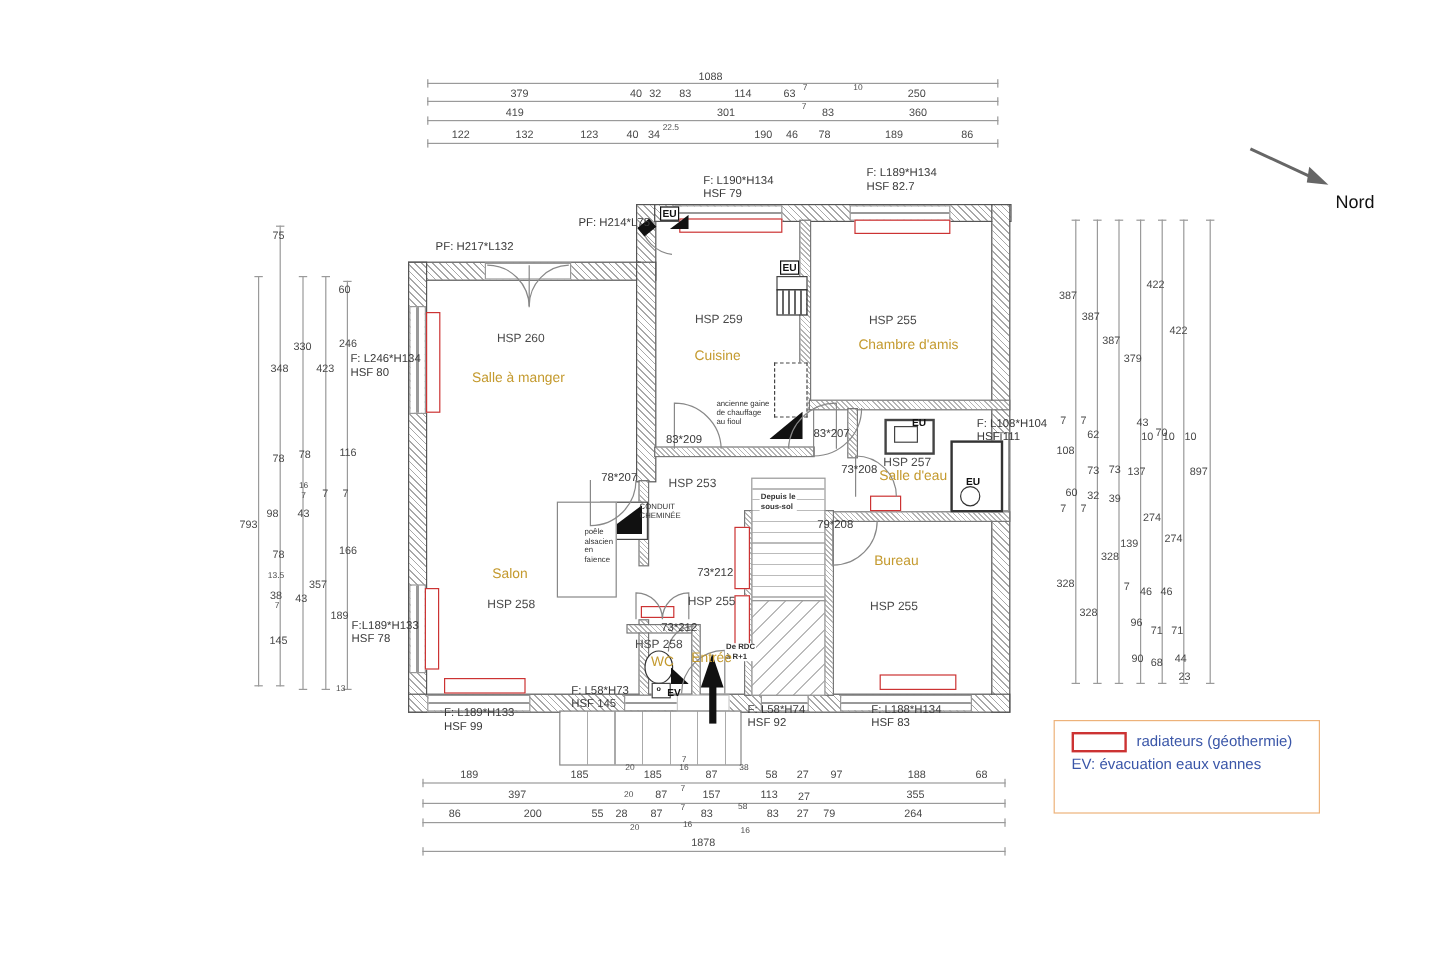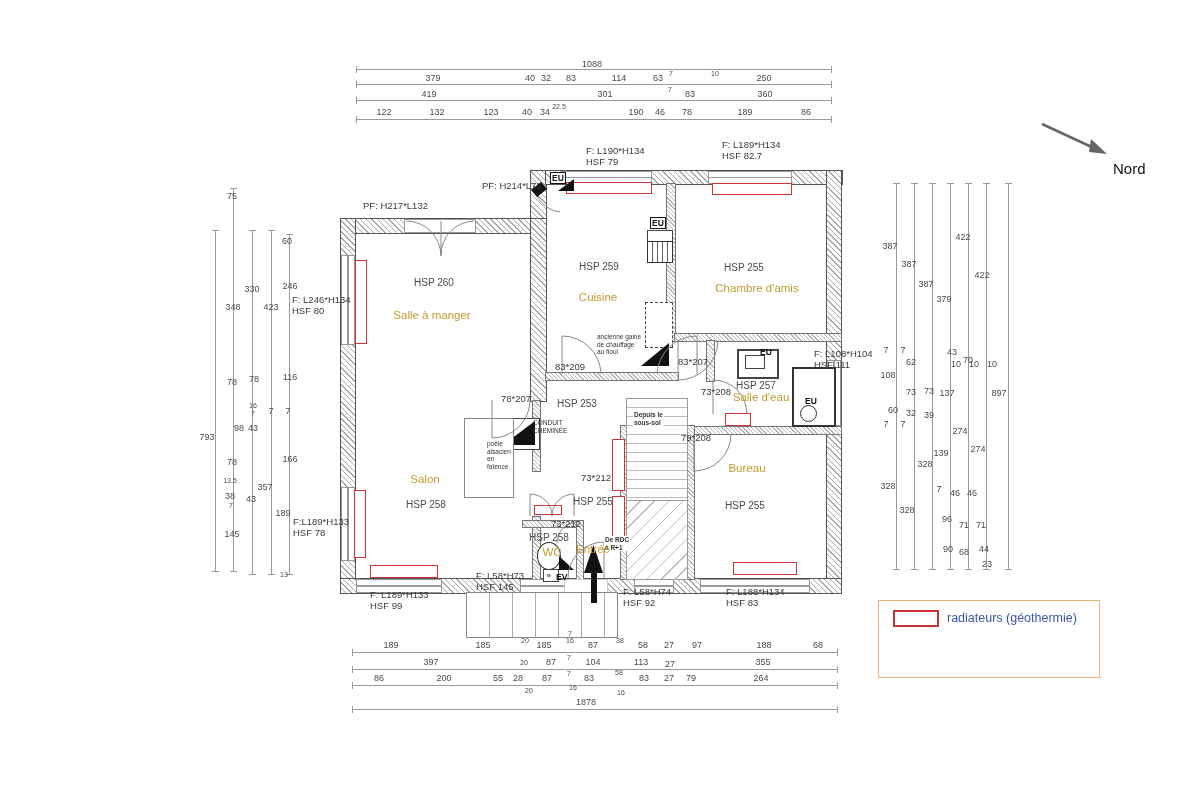--- a/index.html
+++ b/index.html
@@ -174,20 +174,21 @@
     </g>
   </svg>
 
   <span class="northlbl">Nord</span>
 
   <div class="legend">
     <div class="lrow">
       <span class="lswatch"></span>
       <span class="ltext">radiateurs (géothermie)</span>
     </div>
+    <div class="ltext">EV: évacuation eaux vannes</div>
   </div>
 
 <div class="lbl dim c" style="left: 592px; top: 59px;">1088</div>
     <div class="lbl dim c" style="left: 433px; top: 73px;">379</div>
     <div class="lbl dim c" style="left: 530px; top: 73px;">40</div>
     <div class="lbl dim c" style="left: 546px; top: 73px;">32</div>
     <div class="lbl dim c" style="left: 571px; top: 73px;">83</div>
     <div class="lbl dim c" style="left: 619px; top: 73px;">114</div>
     <div class="lbl dim c" style="left: 658px; top: 73px;">63</div>
     <div class="lbl dim sm c" style="left: 671px; top: 70px;">7</div>
@@ -219,21 +220,21 @@
     <div class="lbl dim sm c" style="left: 620px; top: 637px;">38</div>
     <div class="lbl dim c" style="left: 643px; top: 640px;">58</div>
     <div class="lbl dim c" style="left: 669px; top: 640px;">27</div>
     <div class="lbl dim c" style="left: 697px; top: 640px;">97</div>
     <div class="lbl dim c" style="left: 764px; top: 640px;">188</div>
     <div class="lbl dim c" style="left: 818px; top: 640px;">68</div>
     <div class="lbl dim c" style="left: 431px; top: 657px;">397</div>
     <div class="lbl dim sm c" style="left: 524px; top: 659px;">20</div>
     <div class="lbl dim c" style="left: 551px; top: 657px;">87</div>
     <div class="lbl dim sm c" style="left: 569px; top: 654px;">7</div>
-    <div class="lbl dim c" style="left: 593px; top: 657px;">104</div>
+    <div class="lbl dim c" style="left: 593px; top: 657px;">157</div>
     <div class="lbl dim c" style="left: 641px; top: 657px;">113</div>
     <div class="lbl dim c" style="left: 670px; top: 659px;">27</div>
     <div class="lbl dim c" style="left: 763px; top: 657px;">355</div>
     <div class="lbl dim c" style="left: 379px; top: 673px;">86</div>
     <div class="lbl dim c" style="left: 444px; top: 673px;">200</div>
     <div class="lbl dim c" style="left: 498px; top: 673px;">55</div>
     <div class="lbl dim c" style="left: 518px; top: 673px;">28</div>
     <div class="lbl dim c" style="left: 547px; top: 673px;">87</div>
     <div class="lbl dim sm c" style="left: 569px; top: 670px;">7</div>
     <div class="lbl dim c" style="left: 589px; top: 673px;">83</div>
@@ -252,21 +253,21 @@
     <div class="lbl dim c" style="left: 290px; top: 281px;">246</div>
     <div class="lbl dim c" style="left: 233px; top: 302px;">348</div>
     <div class="lbl dim c" style="left: 271px; top: 302px;">423</div>
     <div class="lbl dim c" style="left: 232px; top: 377px;">78</div>
     <div class="lbl dim c" style="left: 254px; top: 374px;">78</div>
     <div class="lbl dim c" style="left: 290px; top: 372px;">116</div>
     <div class="lbl dim sm c" style="left: 253px; top: 402px;">16</div>
     <div class="lbl dim sm c" style="left: 253px; top: 410px;">7</div>
     <div class="lbl dim c" style="left: 271px; top: 406px;">7</div>
     <div class="lbl dim c" style="left: 288px; top: 406px;">7</div>
-    <div class="lbl dim c" style="left: 239px; top: 423px;">98</div>
+    <div class="lbl dim c" style="left: 227px; top: 423px;">98</div>
     <div class="lbl dim c" style="left: 253px; top: 423px;">43</div>
     <div class="lbl dim c" style="left: 207px; top: 432px;">793</div>
     <div class="lbl dim c" style="left: 232px; top: 457px;">78</div>
     <div class="lbl dim c" style="left: 290px; top: 454px;">166</div>
     <div class="lbl dim sm c" style="left: 230px; top: 477px;">13.5</div>
     <div class="lbl dim c" style="left: 265px; top: 482px;">357</div>
     <div class="lbl dim c" style="left: 230px; top: 491px;">38</div>
     <div class="lbl dim c" style="left: 251px; top: 494px;">43</div>
     <div class="lbl dim sm c" style="left: 231px; top: 502px;">7</div>
     <div class="lbl dim c" style="left: 283px; top: 508px;">189</div>

